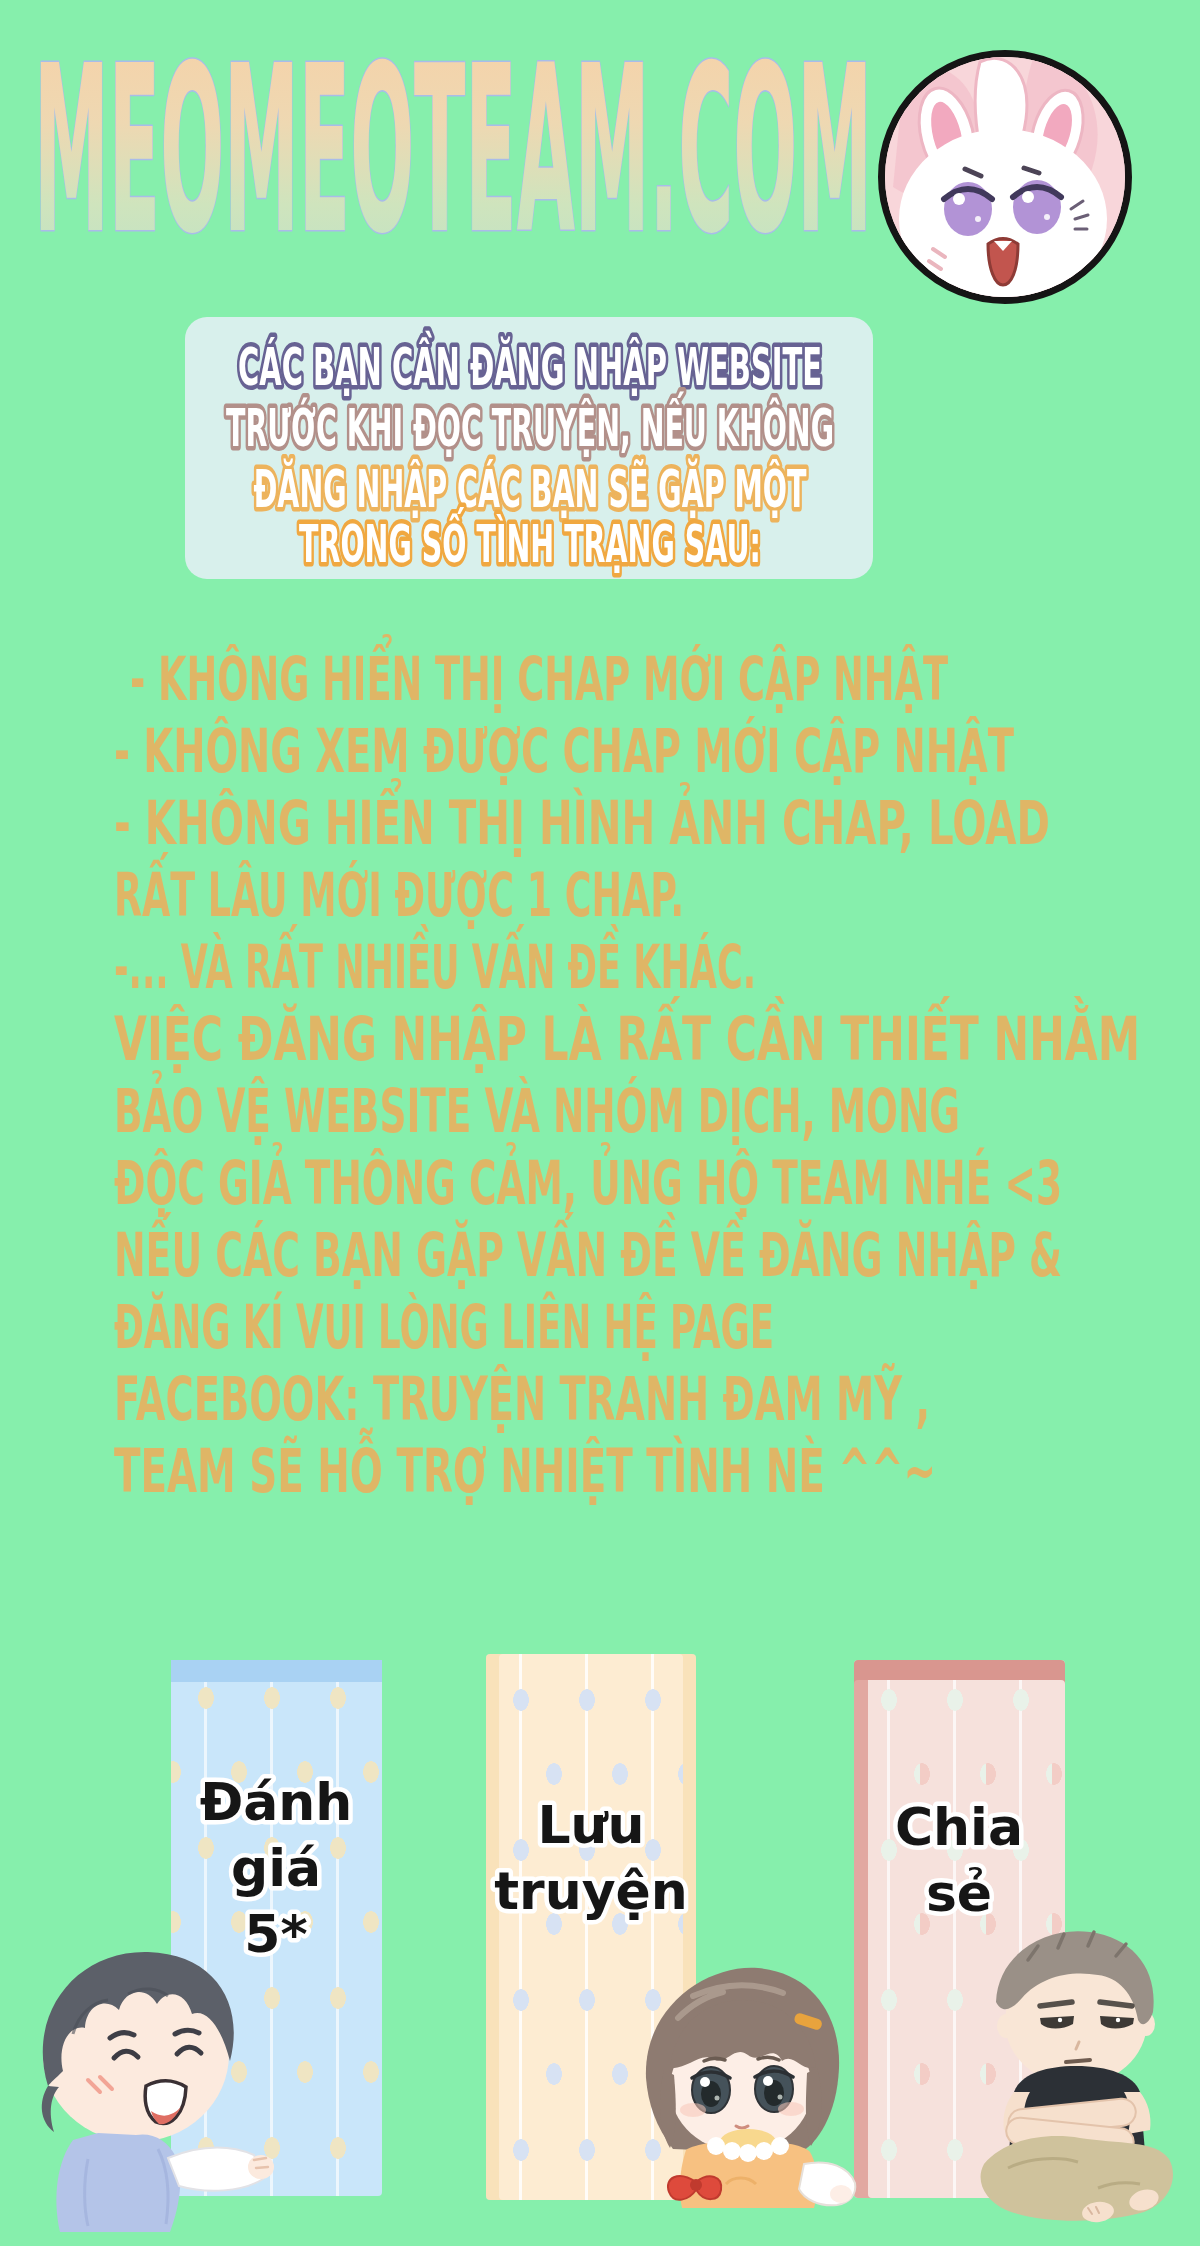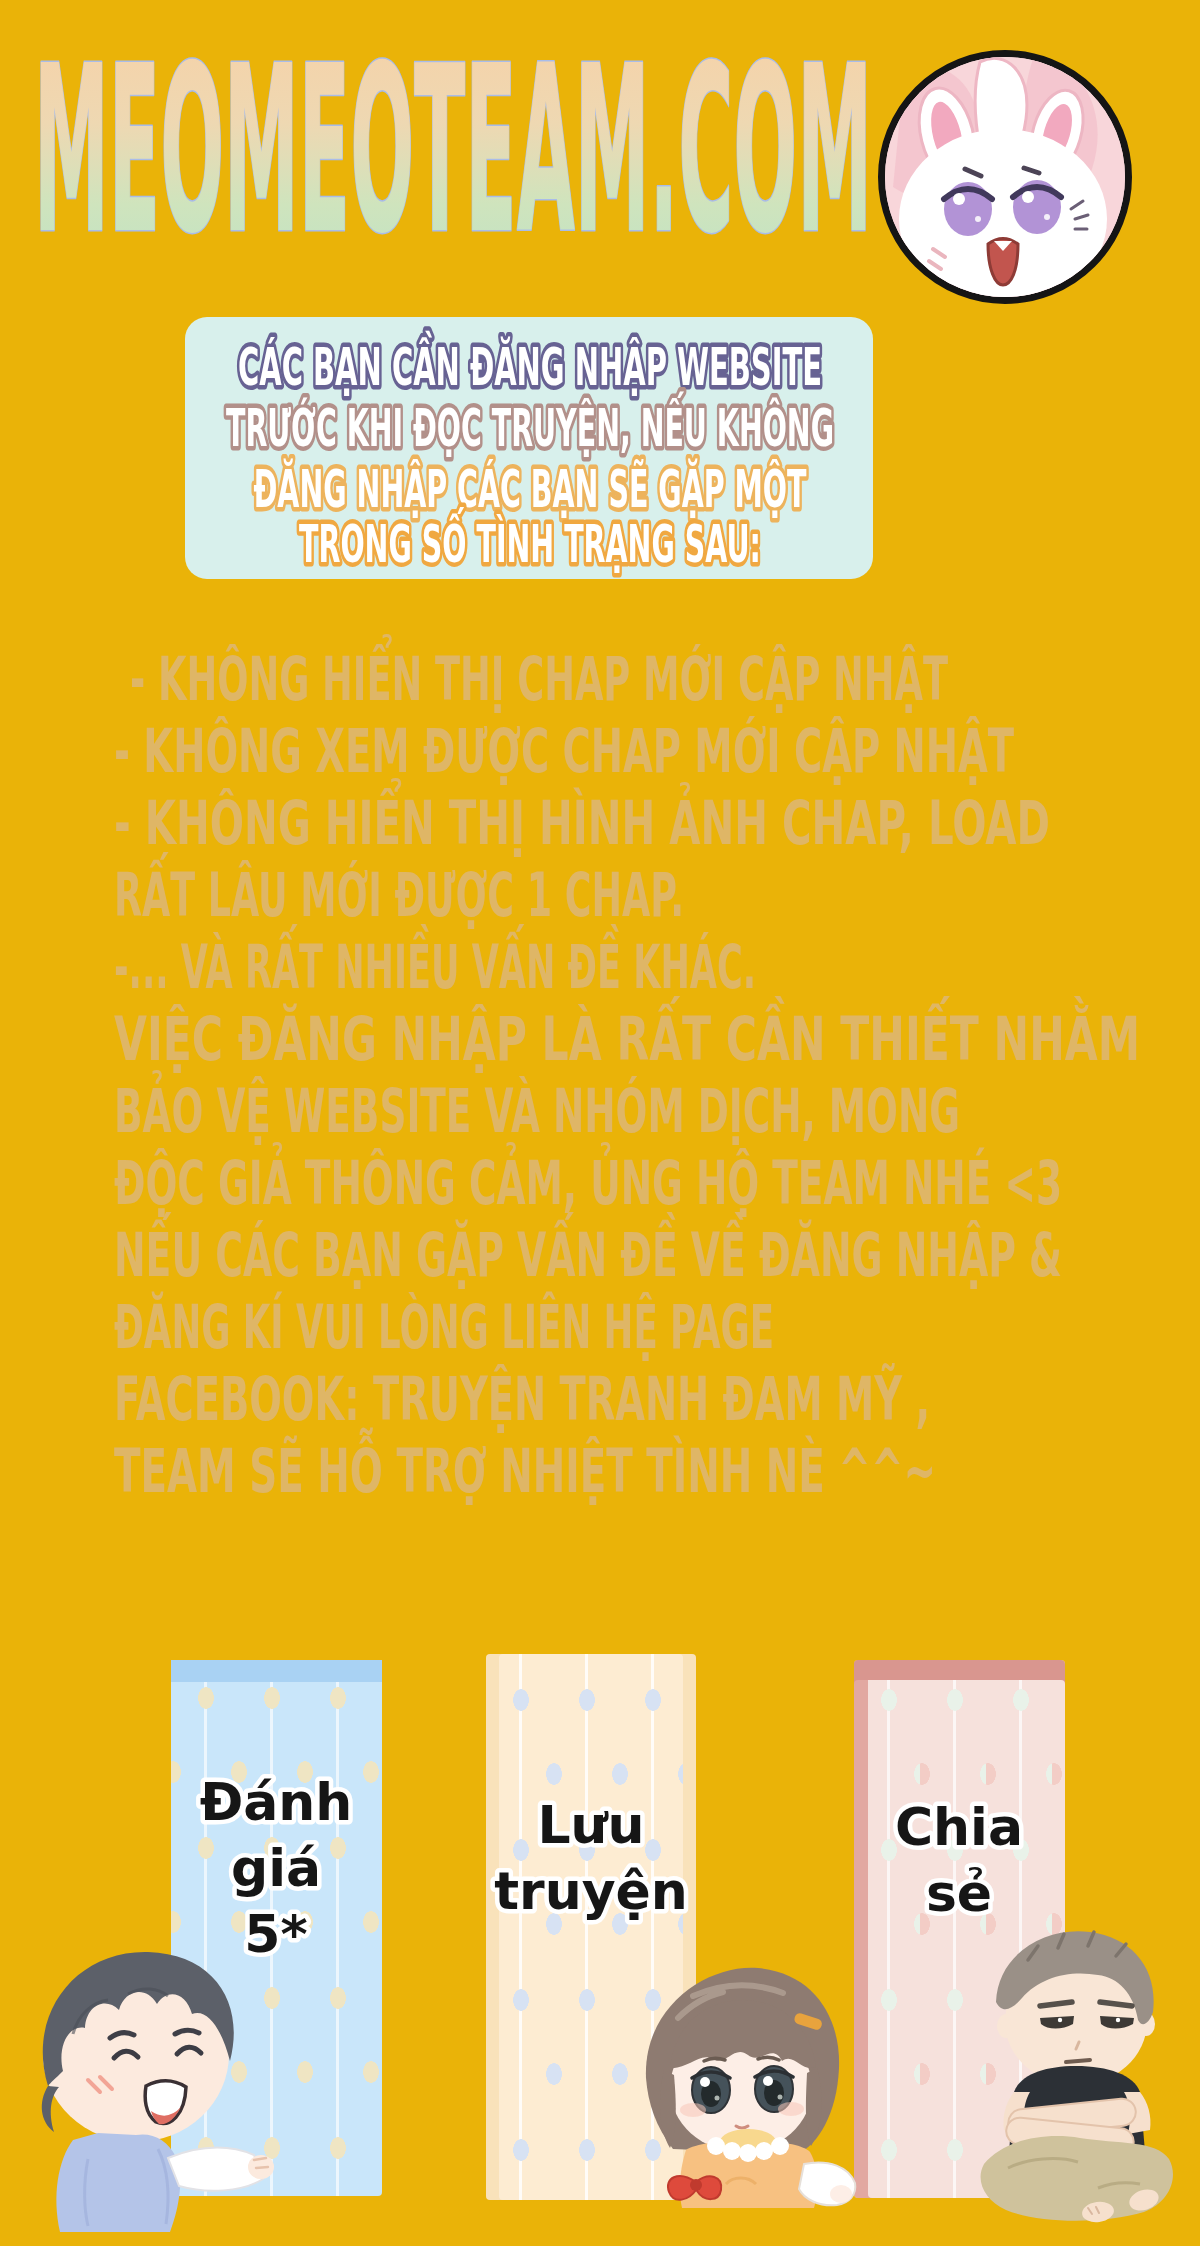--- a/index.html
+++ b/index.html
@@ -1,16 +1,16 @@
 <!DOCTYPE html>
 <html><head>
 <meta charset="utf-8">
 <style>
   html,body{margin:0;padding:0;background:#ffffff;}
-  .page{position:relative;width:1200px;height:2246px;background:#eab308;overflow:hidden;
+  .page{position:relative;width:1200px;height:2246px;background:#86efac;overflow:hidden;
         font-family:"DejaVu Sans","Liberation Sans",sans-serif;}
 
   
   .login-box{position:absolute;left:185px;top:317px;width:688px;height:262px;
              background:#d8f0ec;border-radius:22px;}
 
   
   .card{position:absolute;border-radius:4px;}
   .card-rate{left:171px;top:1660px;width:211px;height:536px;
     background-color:#c9e6fa;

